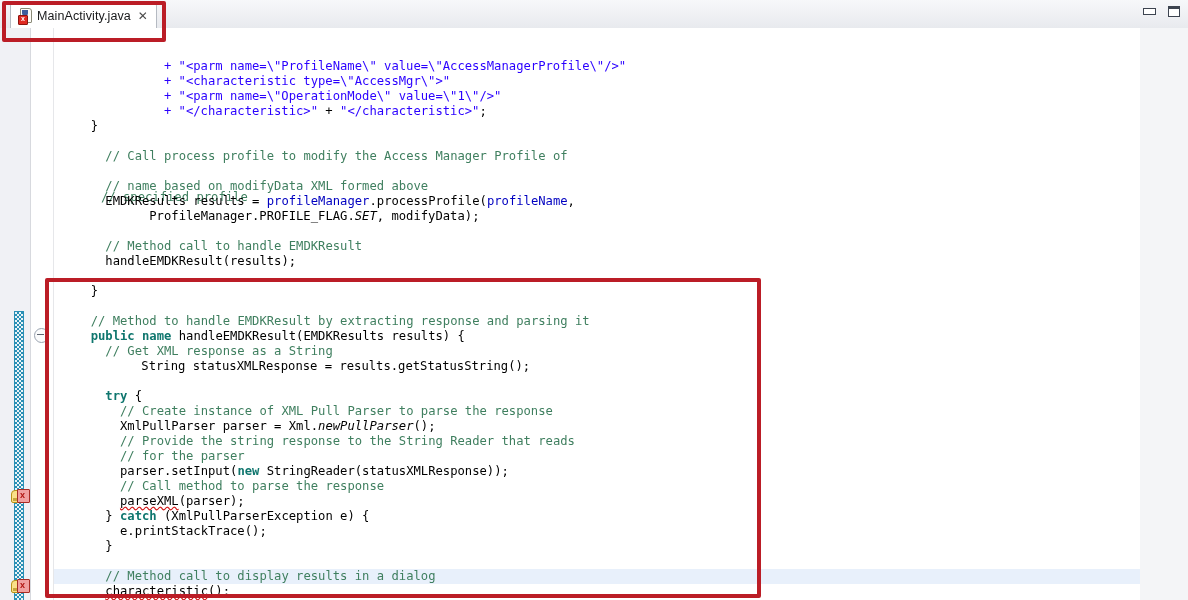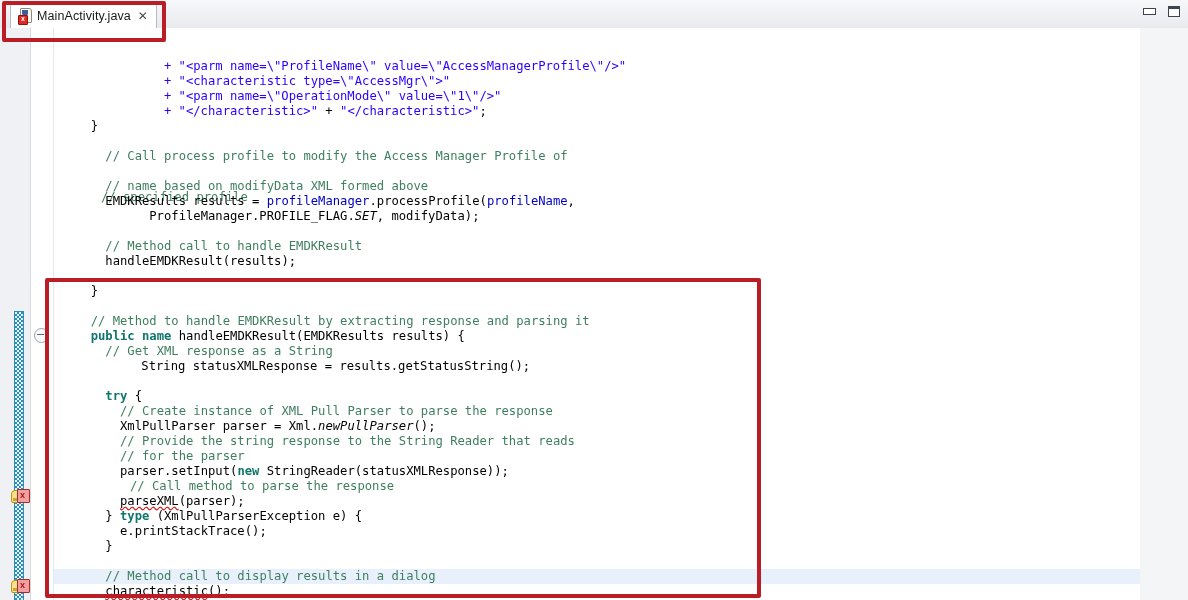--- a/index.html
+++ b/index.html
@@ -158,23 +158,23 @@
         <div class="line" style="top: 286px; left: 36.65px;"><span class="cmt">// Method to handle EMDKResult by extracting response and parsing it</span></div>
         <div class="line" style="top: 301px; left: 36.65px;"><span class="kw">public</span> <span class="kw">name</span> handleEMDKResult(EMDKResults results) {</div>
         <div class="line" style="top: 316px; left: 51.31px;"><span class="cmt">// Get XML response as a String</span></div>
         <div class="line" style="top: 331px; left: 51.31px; margin-left: 36px;">String statusXMLResponse = results.getStatusString();</div>
         <div class="line" style="top: 361px; left: 51.31px;"><span class="kw">try</span> {</div>
         <div class="line" style="top: 376px; left: 65.97px;"><span class="cmt">// Create instance of XML Pull Parser to parse the response</span></div>
         <div class="line" style="top: 391px; left: 65.97px;">XmlPullParser parser = Xml.<span class="stat">newPullParser</span>();</div>
         <div class="line" style="top: 406px; left: 65.97px;"><span class="cmt">// Provide the string response to the String Reader that reads</span></div>
         <div class="line" style="top: 421px; left: 65.97px;"><span class="cmt">// for the parser</span></div>
         <div class="line" style="top: 436px; left: 65.97px;">parser.setInput(<span class="kw">new</span> StringReader(statusXMLResponse));</div>
-        <div class="line" style="top: 451px; left: 65.97px; margin-left: 10px;"><span class="cmt">// Call method to parse the response</span></div>
+        <div class="line" style="top: 451px; left: 65.97px;"><span class="cmt">// Call method to parse the response</span></div>
         <div class="line" style="top: 466px; left: 65.97px;"><span class="err-underline">parseXML</span>(parser);</div>
-        <div class="line" style="top: 481px; left: 51.31px;">} <span class="kw">type</span> (XmlPullParserException e) {</div>
+        <div class="line" style="top: 481px; left: 51.31px;">} <span class="kw">catch</span> (XmlPullParserException e) {</div>
         <div class="line" style="top: 496px; left: 65.97px;">e.printStackTrace();</div>
         <div class="line" style="top: 511px; left: 51.31px;">}</div>
         <div class="line" style="top: 541px; left: 51.31px;"><span class="cmt">// Method call to display results in a dialog</span></div>
         <div class="line" style="top: 556px; left: 51.31px;"><span class="err-underline">characteristic</span>();</div>
         <div class="line" style="top: 571px; left: 36.65px;">}</div>
       </div>
 
     <div class="scrollzone">
       
       

